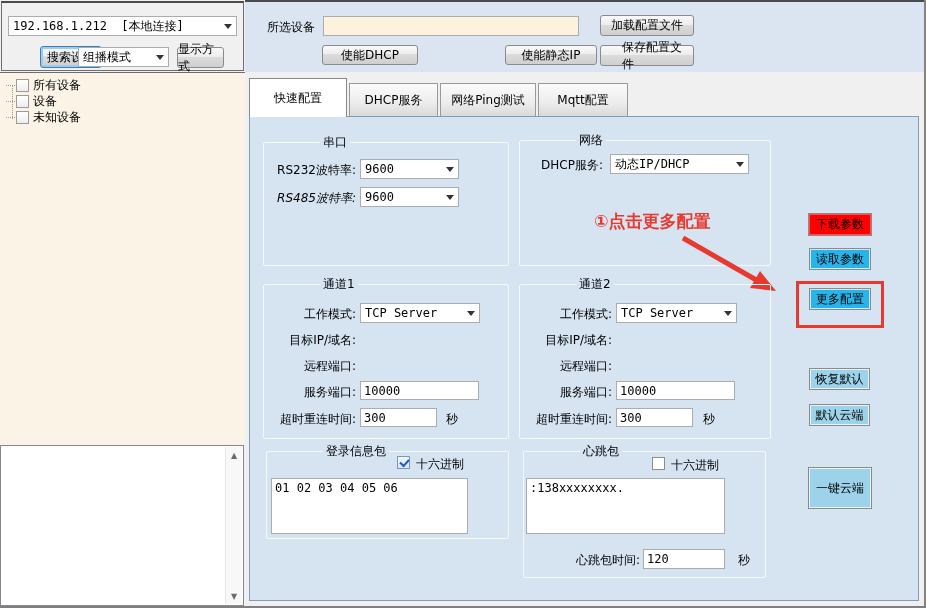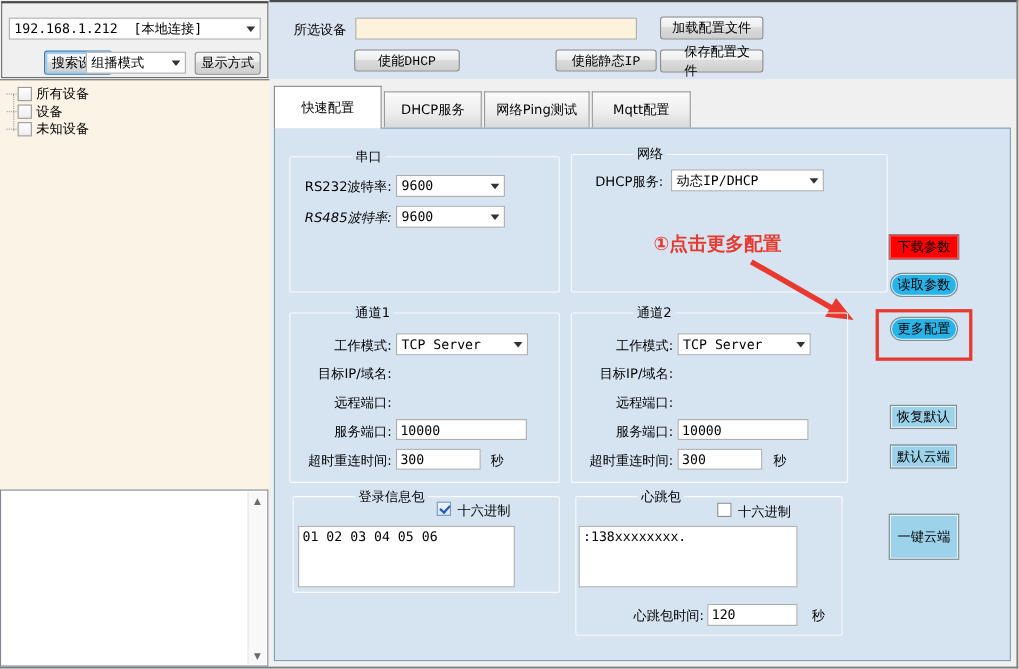--- a/index.html
+++ b/index.html
@@ -12,21 +12,20 @@
   .abs { position:absolute; }
   .lbl { position:absolute; font-size:12px; line-height:14px; white-space:nowrap; }
   .r { text-align:right; }
 
   
   .btn {
     position:absolute; display:flex; align-items:center; justify-content:center;
     font-size:12px; color:#000; border:1px solid #8b8b8b; border-radius:3px;
     background:linear-gradient(to bottom,#f9f9f9 0%,#ededed 45%,#dcdcdc 46%,#cfcfcf 100%);
     cursor:default;
-    font-family:Liberation Mono, monospace;
   }
   .btn.focused { border:1px solid #3c7fb1; box-shadow:0 0 0 2px #9ecbee inset;margin-left:28px; }
   .combo {
     position:absolute; background:#fff; border:1px solid #a9acb0;
     display:flex; align-items:center; overflow:hidden;
   }
   .combo .val { flex:1; padding-left:4px; font-family:"DejaVu Sans Mono",monospace; font-size:12px; white-space:pre; overflow:hidden; }
   .combo .dd { width:17px; height:100%; display:flex; align-items:center; justify-content:center; }
   .caret { width:0; height:0; border-left:4px solid transparent; border-right:4px solid transparent; border-top:5px solid #333; }
   .tbox {
@@ -79,21 +78,21 @@
 
   
   .panel { position:absolute; left:249px; top:116px; width:670px; height:485px;
            background:#d6e4f2; border:1px solid #7f9db9; }
 
   
   .abtn { position:absolute; display:flex; align-items:center; justify-content:center;
           font-size:12px; color:#000; border:1px solid #8b8b8b;
           box-shadow:inset 0 0 0 1px rgba(255,255,255,.75); cursor:default; }
   .abtn.red  { background:#fe0000; box-shadow:inset 0 0 0 1px rgba(255,255,255,.3); }
-  .abtn.cyan { background:#29b4e9;border-radius:11px; }
+  .abtn.cyan { background:#29b4e9; }
   .abtn.sky  { background:#9dd3ea; }
 
   
   .ann-text { position:absolute; font-size:17px; font-weight:bold; color:#e8392f; white-space:nowrap; }
   .ann-rect { position:absolute; border:3px solid #e8392f; background:transparent; }
 
   
   .edge-right { position:absolute; right:0; top:0; width:2px; height:100%; background:#8a8178; }
   .edge-bottom { position:absolute; left:0; bottom:0; width:100%; height:2px; background:#7f7f7f; }
 </style>
@@ -109,21 +108,21 @@
           <span class="caret"></span>
         </span>
     </div>
     <div class="btn focused" style="left:10px;top:43px;width:62px;height:22px;">搜索设备</div>
     <div class="combo" style="left:76px;top:44px;width:91px;height:20px;">
       <span class="val" style="font-family:'DejaVu Sans',sans-serif;">组播模式</span>
       <span class="dd">
           <span class="caret"></span>
         </span>
     </div>
-    <div class="btn" style="left:175px;top:44px;width:60px;height:21px;">显示方式</div>
+    <div class="btn" style="left:175px;top:44px;width:47px;height:21px;">显示方式</div>
   </div>
 
   <div class="abs tree-panel">
     <span class="tree-vline"></span>
     <div class="tree-row" style="top:4px;">
       <span class="dots"></span>
       <span class="cb"></span>
       <span>所有设备</span>
     </div>
     <div class="tree-row" style="top:20px;">
@@ -172,21 +171,21 @@
         </span>
     </div>
     <span class="lbl r" style="left:16px;top:74px;width:90px;font-style:italic;">RS485波特率:</span>
     <div class="combo" style="left:110px;top:70px;width:99px;height:20px;">
       <span class="val">9600</span>
       <span class="dd">
           <span class="caret"></span>
         </span>
     </div>
 
-    <div class="groupbox" style="left:269px;top:23px;width:288px;height:126px;">
+    <div class="groupbox" style="left:269px;top:23px;width:252px;height:126px;">
       <span class="gtitle">网络</span>
     </div>
     <span class="lbl r" style="left:283px;top:41px;width:70px;">DHCP服务:</span>
     <div class="combo" style="left:360px;top:37px;width:139px;height:20px;">
       <span class="val">动态IP/DHCP</span>
       <span class="dd">
           <span class="caret"></span>
         </span>
     </div>
 

